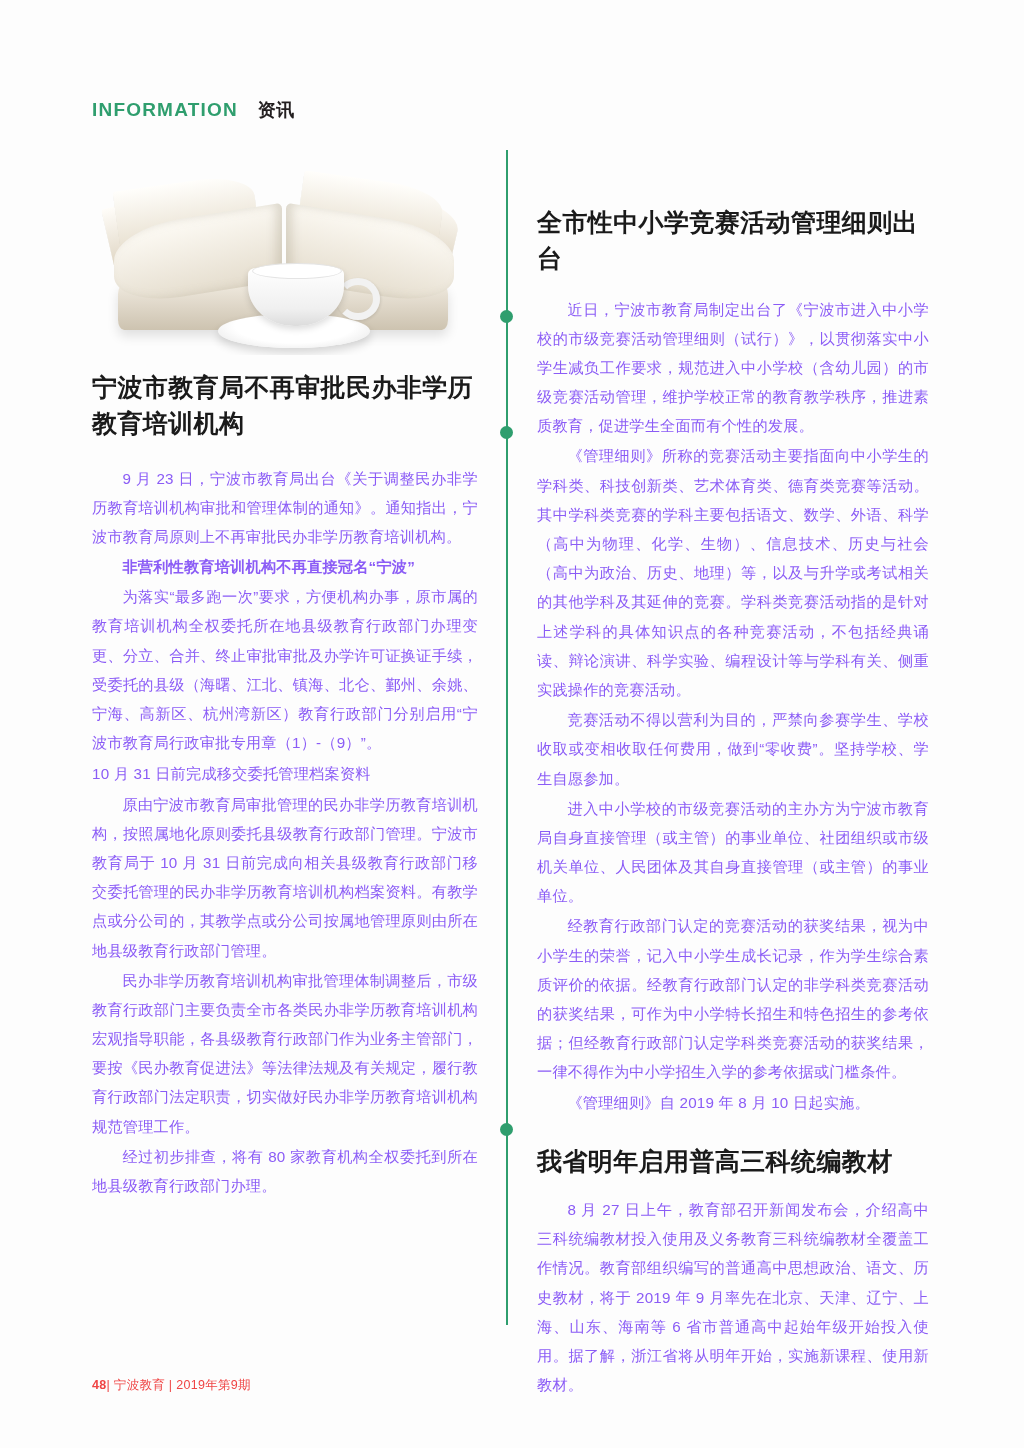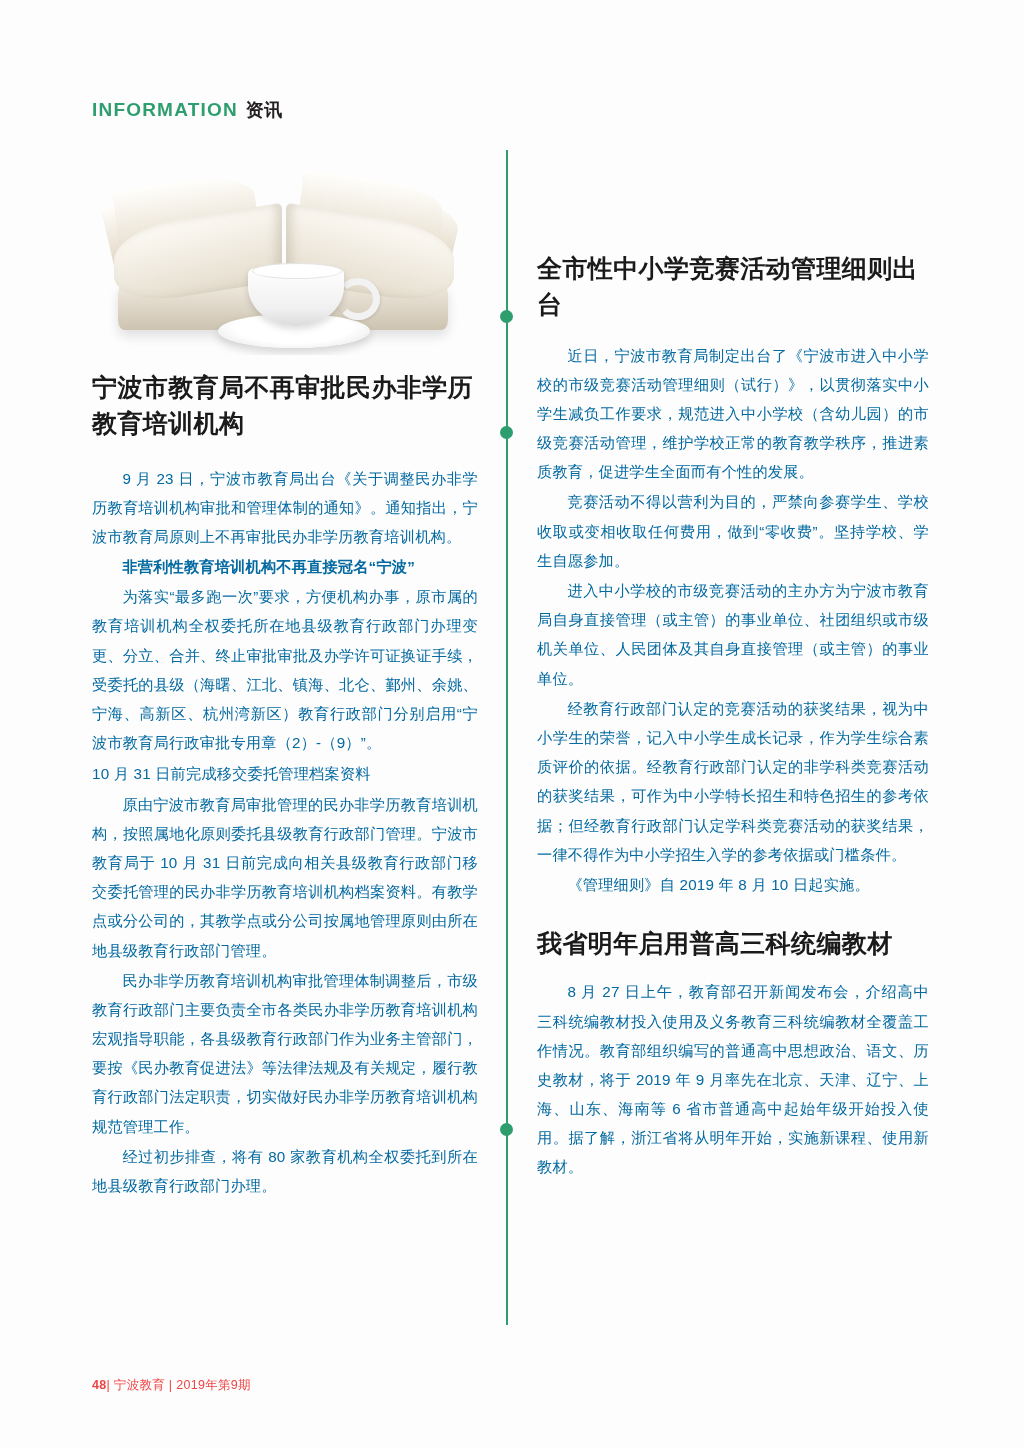--- a/index.html
+++ b/index.html
@@ -29,21 +29,21 @@
     white-space: nowrap;
   }
   .header .en {
     color: #2f9e6e;
     font-weight: 600;
     letter-spacing: 1.2px;
   }
   .header .cn {
     color: #231f20;
     font-weight: 600;
-    margin-left: 8px;
+    margin-left: 20px;
     font-size: 18px;
   }
 
   
   .col-left {
     position: absolute;
     left: 92px;
     top: 150px;
     width: 386px;
   }
@@ -180,37 +180,37 @@
   
   h2.article-title {
     font-size: 25px;
     line-height: 1.45;
     font-weight: 700;
     margin: 4px 0 22px 0;
     letter-spacing: 0.4px;
     color: #1a1a1a;
   }
   .col-right h2.article-title {
-    margin-top: 100px;
+    margin-top: 54px;
     margin-bottom: 18px;
   }
   .col-right h2.article-title.second {
     margin-top: 26px;
     margin-bottom: 16px;
   }
 
   
   p.para {
     font-size: 15.2px;
     line-height: 1.92;
     margin: 0 0 1px 0;
     text-align: justify;
     text-justify: inter-ideograph;
     letter-spacing: 0.2px;
-    color: #0369a1;
+    color: #8b5cf6;
   }
   p.indent { text-indent: 2em; }
   p.sub {
     font-weight: 700;
     text-indent: 2em;
     margin-top: 0;
   }
   p.sub0 {
     font-weight: 400;
     text-indent: 0;
@@ -257,31 +257,32 @@
         <div class="saucer"></div>
         <div class="handle"></div>
         <div class="cup"></div>
       </div>
     </div>
 
     <h2 class="article-title">宁波市教育局不再审批民办非学历教育培训机构</h2>
 
     <p class="para indent">9 月 23 日，宁波市教育局出台《关于调整民办非学历教育培训机构审批和管理体制的通知》。通知指出，宁波市教育局原则上不再审批民办非学历教育培训机构。</p>
     <p class="para sub">非营利性教育培训机构不再直接冠名“宁波”</p>
-    <p class="para indent">为落实“最多跑一次”要求，方便机构办事，原市属的教育培训机构全权委托所在地县级教育行政部门办理变更、分立、合并、终止审批审批及办学许可证换证手续，受委托的县级（海曙、江北、镇海、北仑、鄞州、余姚、宁海、高新区、杭州湾新区）教育行政部门分别启用“宁波市教育局行政审批专用章（2）-（9）”。</p>
+    <p class="para indent">为落实“最多跑一次”要求，方便机构办事，原市属的教育培训机构全权委托所在地县级教育行政部门办理变更、分立、合并、终止审批审批及办学许可证换证手续，受委托的县级（海曙、江北、镇海、北仑、鄞州、余姚、宁海、高新区、杭州湾新区）教育行政部门分别启用“宁波市教育局行政审批专用章（1）-（9）”。</p>
     <p class="para sub0">10 月 31 日前完成移交委托管理档案资料</p>
     <p class="para indent">原由宁波市教育局审批管理的民办非学历教育培训机构，按照属地化原则委托县级教育行政部门管理。宁波市教育局于 10 月 31 日前完成向相关县级教育行政部门移交委托管理的民办非学历教育培训机构档案资料。有教学点或分公司的，其教学点或分公司按属地管理原则由所在地县级教育行政部门管理。</p>
     <p class="para indent">民办非学历教育培训机构审批管理体制调整后，市级教育行政部门主要负责全市各类民办非学历教育培训机构宏观指导职能，各县级教育行政部门作为业务主管部门，要按《民办教育促进法》等法律法规及有关规定，履行教育行政部门法定职责，切实做好民办非学历教育培训机构规范管理工作。</p>
     <p class="para indent">经过初步排查，将有 80 家教育机构全权委托到所在地县级教育行政部门办理。</p>
   </div>
 
   <div class="col-right">
 
     <h2 class="article-title">全市性中小学竞赛活动管理细则出台</h2>
     <p class="para indent">近日，宁波市教育局制定出台了《宁波市进入中小学校的市级竞赛活动管理细则（试行）》，以贯彻落实中小学生减负工作要求，规范进入中小学校（含幼儿园）的市级竞赛活动管理，维护学校正常的教育教学秩序，推进素质教育，促进学生全面而有个性的发展。</p>
+    <p class="para indent">《管理细则》所称的竞赛活动主要指面向中小学生的学科类、科技创新类、艺术体育类、德育类竞赛等活动。其中学科类竞赛的学科主要包括语文、数学、外语、科学（高中为物理、化学、生物）、信息技术、历史与社会（高中为政治、历史、地理）等，以及与升学或考试相关的其他学科及其延伸的竞赛。学科类竞赛活动指的是针对上述学科的具体知识点的各种竞赛活动，不包括经典诵读、辩论演讲、科学实验、编程设计等与学科有关、侧重实践操作的竞赛活动。</p>
     <p class="para indent">竞赛活动不得以营利为目的，严禁向参赛学生、学校收取或变相收取任何费用，做到“零收费”。坚持学校、学生自愿参加。</p>
     <p class="para indent">进入中小学校的市级竞赛活动的主办方为宁波市教育局自身直接管理（或主管）的事业单位、社团组织或市级机关单位、人民团体及其自身直接管理（或主管）的事业单位。</p>
     <p class="para indent">经教育行政部门认定的竞赛活动的获奖结果，视为中小学生的荣誉，记入中小学生成长记录，作为学生综合素质评价的依据。经教育行政部门认定的非学科类竞赛活动的获奖结果，可作为中小学特长招生和特色招生的参考依据；但经教育行政部门认定学科类竞赛活动的获奖结果，一律不得作为中小学招生入学的参考依据或门槛条件。</p>
     <p class="para indent">《管理细则》自 2019 年 8 月 10 日起实施。</p>
 
     <h2 class="article-title second">我省明年启用普高三科统编教材</h2>
     <p class="para indent">8 月 27 日上午，教育部召开新闻发布会，介绍高中三科统编教材投入使用及义务教育三科统编教材全覆盖工作情况。教育部组织编写的普通高中思想政治、语文、历史教材，将于 2019 年 9 月率先在北京、天津、辽宁、上海、山东、海南等 6 省市普通高中起始年级开始投入使用。据了解，浙江省将从明年开始，实施新课程、使用新教材。</p>
   </div>
 
   <div class="footer">

